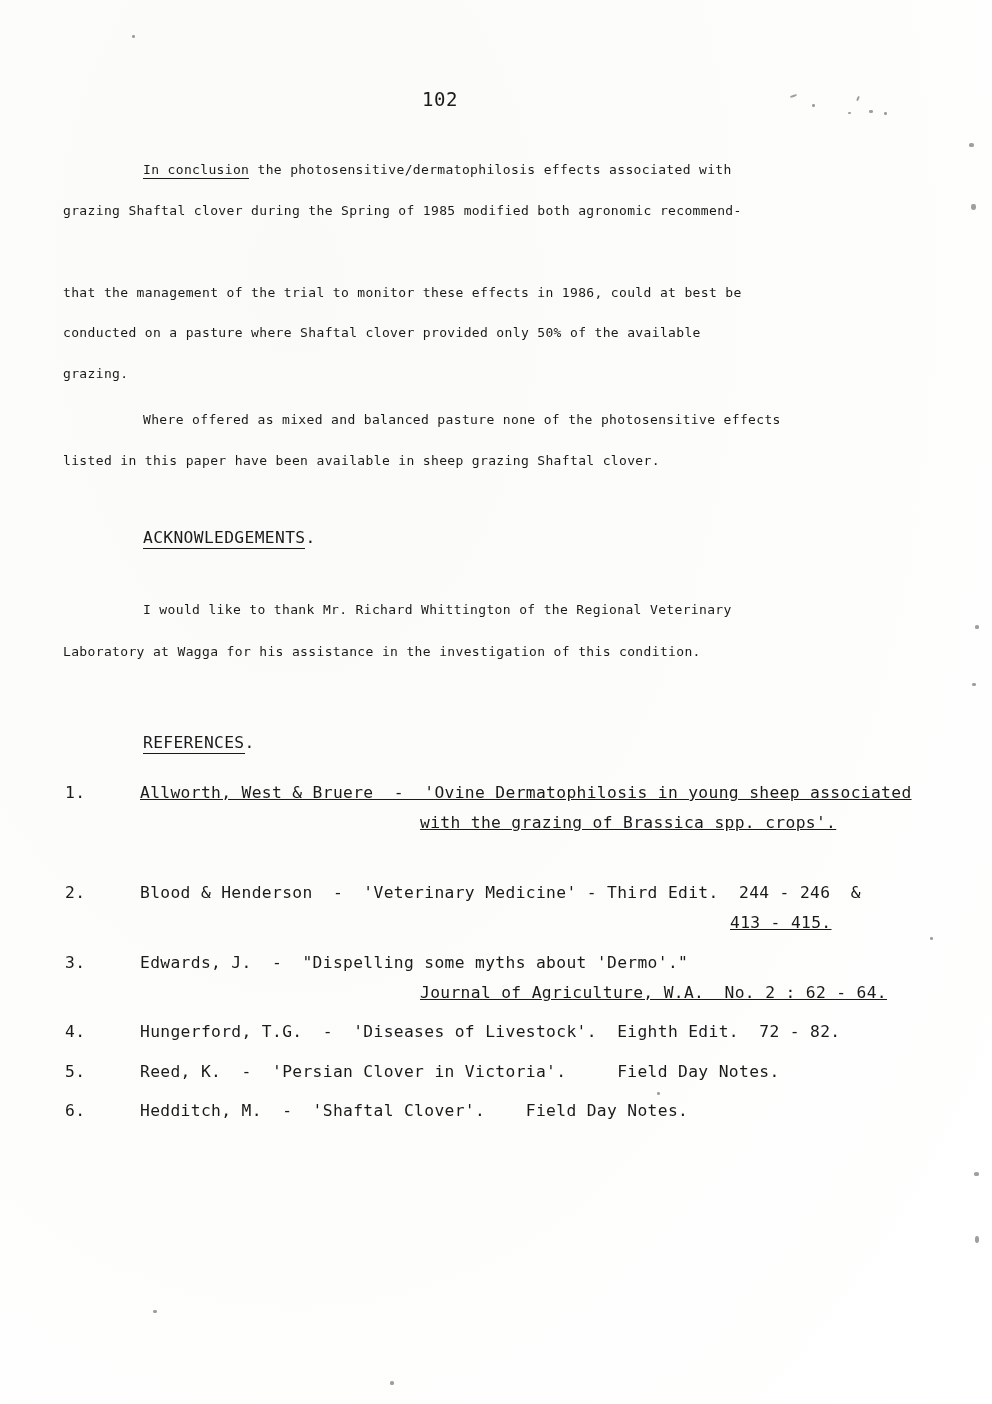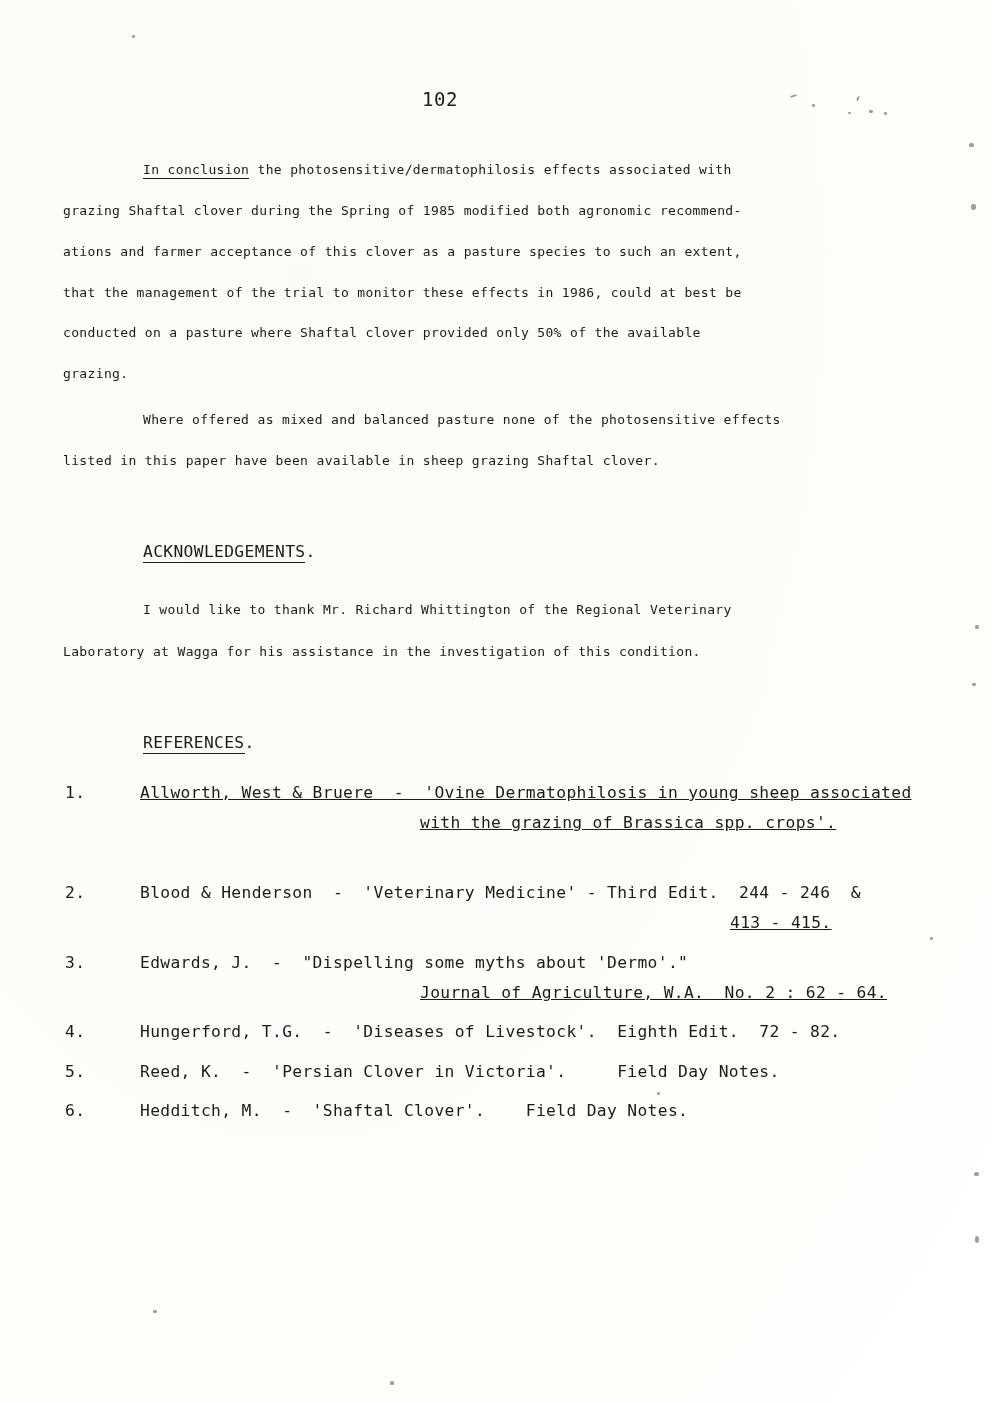--- a/index.html
+++ b/index.html
@@ -105,29 +105,28 @@
   <div class="speck" style="left:972px; top:683px; width:4px; height:3px;"></div>
   <div class="speck" style="left:974px; top:1172px; width:5px; height:4px;"></div>
   <div class="speck" style="left:975px; top:1236px; width:4px; height:7px;"></div>
   <div class="speck" style="left:930px; top:937px; width:3px; height:3px;"></div>
   <div class="speck" style="left:657px; top:1092px; width:3px; height:3px;"></div>
   <div class="speck" style="left:153px; top:1310px; width:4px; height:3px;"></div>
   <div class="speck" style="left:390px; top:1381px; width:4px; height:4px;"></div>
 
   <div class="abs body-line indented" style="top:162px;"><span class="underline-word">In conclusion</span><span> the photosensitive/dermatophilosis effects associated with</span></div>
   <div class="abs body-line" style="top:203px;">grazing Shaftal clover during the Spring of 1985 modified both agronomic recommend-</div>
-  <div class="abs body-line" style="top:244px;">ations and farmer acceptance of this clover as a pasture species to such an extent,</div>
   <div class="abs body-line" style="top:285px;">that the management of the trial to monitor these effects in 1986, could at best be</div>
   <div class="abs body-line" style="top:325px;">conducted on a pasture where Shaftal clover provided only 50% of the available</div>
   <div class="abs body-line" style="top:366px;">grazing.</div>
 
   <div class="abs body-line indented" style="top:412px;">Where offered as mixed and balanced pasture none of the photosensitive effects</div>
   <div class="abs body-line" style="top:453px;">listed in this paper have been available in sheep grazing Shaftal clover.</div>
 
-  <div class="abs heading" style="top:542px;text-align:center;"><span class="ul">ACKNOWLEDGEMENTS</span><span>.</span></div>
+  <div class="abs heading" style="top:528px;text-align:center;"><span class="ul">ACKNOWLEDGEMENTS</span><span>.</span></div>
   <div class="abs body-line indented" style="top:602px;">I would like to thank Mr. Richard Whittington of the Regional Veterinary</div>
   <div class="abs body-line" style="top:644px;">Laboratory at Wagga for his assistance in the investigation of this condition.</div>
 
   <div class="abs heading" style="top:733px;"><span class="ul">REFERENCES</span><span>.</span></div>
 
   <div class="abs ref-num" style="top:783px;">1.</div>
   <div class="abs ref-text" style="top:783px;text-decoration:underline;">Allworth, West &amp; Bruere  -  'Ovine Dermatophilosis in young sheep associated</div>
   <div class="abs ref-cont" style="top:813px;">with the grazing of Brassica spp. crops'.</div>
 
   <div class="abs ref-num" style="top:883px;">2.</div>

